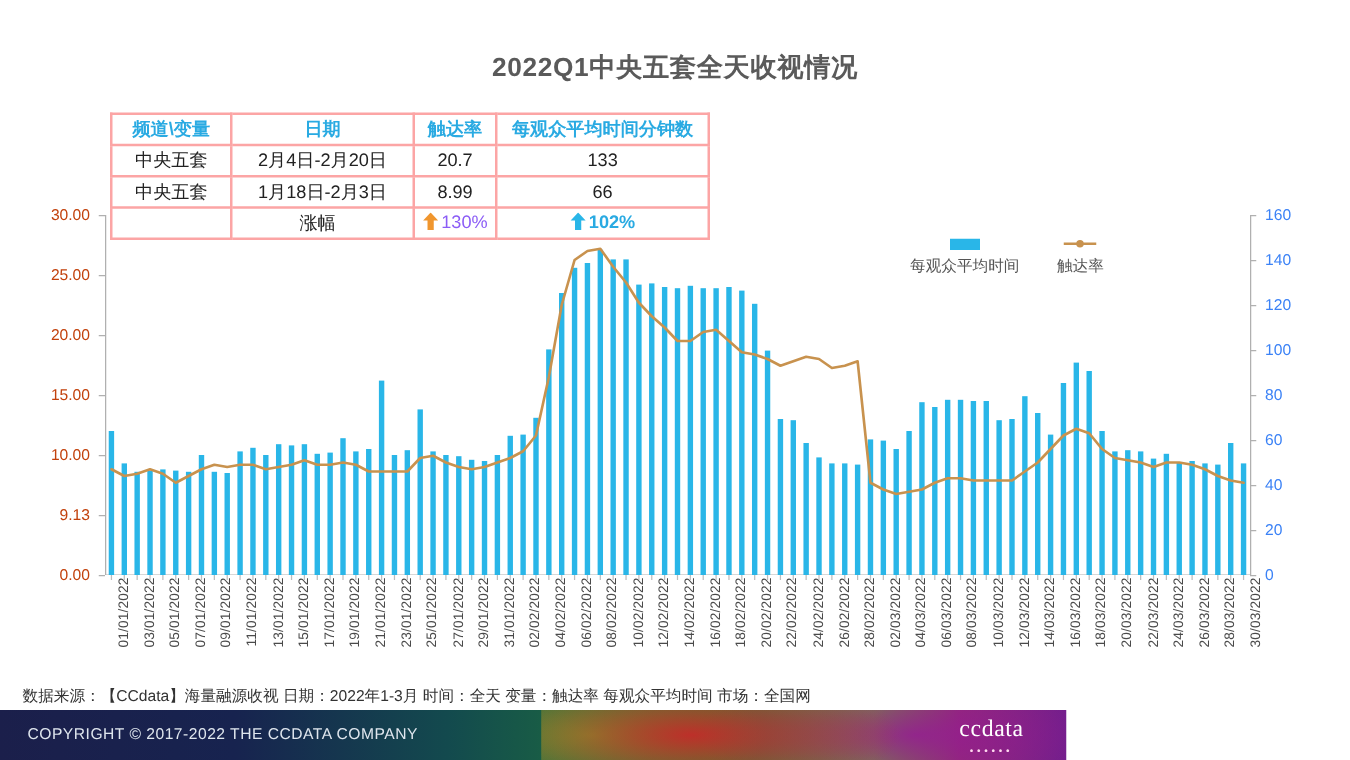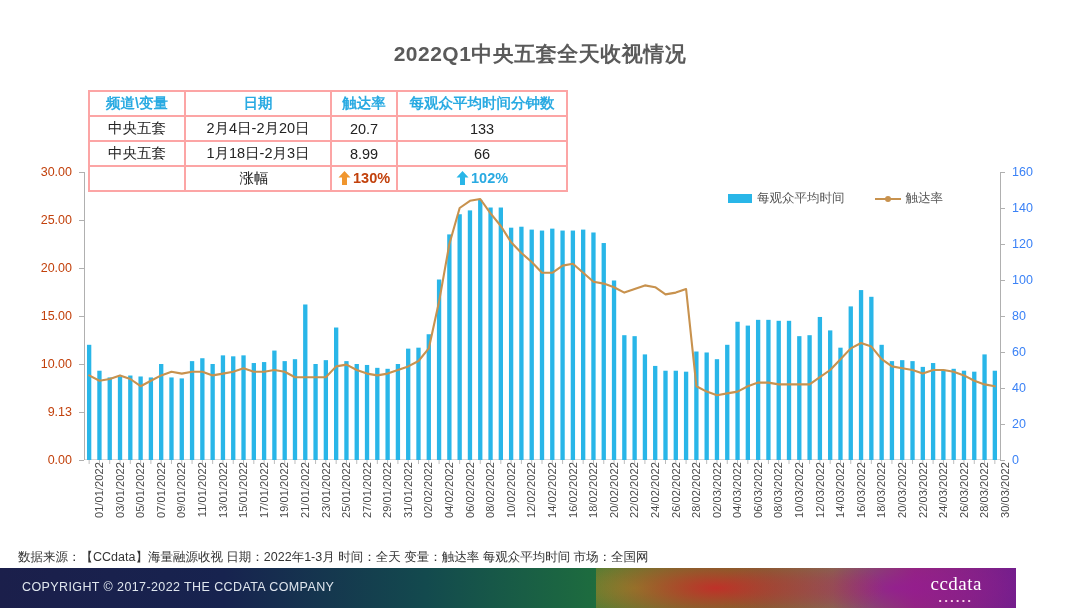--- a/index.html
+++ b/index.html
@@ -35,21 +35,21 @@
     color:#222;
   }
   #summary-table thead th {
     color:#29aae2; font-weight:bold;
   }
   .col-channel { width:96px; }
   .col-date    { width:146px; }
   .col-reach   { width:58px; }
   .col-avg     { width:170px;font-family:Liberation Mono, monospace; }
   .growth-label { text-align:right; padding-right:14px !important; color:#333; }
-  .growth-orange { color:#c2410c; font-weight:bold; }
+  .growth-orange { color:#8b5cf6; font-weight:normal; }
   .growth-blue   { color:#29aae2; font-weight:bold; }
   .arrow { display:inline-block; vertical-align:-2px; margin-right:2px; }
 
   
   #plot-area {
     position:absolute; left:84px; top:172px;
     width:916px; height:288px;
   }
   #chart-canvas { position:absolute; inset:0; }
 
@@ -83,42 +83,42 @@
     transform:rotate(-90deg) translateX(-100%);
     letter-spacing:0.1px;
   }
 
   
   #legend {
     position:absolute; left:728px; top:190px;
     display:flex; align-items:center; gap:30px;
     font-size:12.5px; color:#555;
   }
-  .legend-item { display:flex; align-items:center; gap:5px; white-space:nowrap; }
+  .legend-item { display:flex; align-items:center; gap:5px; white-space:nowrap;flex-direction:column; }
   .legend-swatch-bar { width:24px; height:9px; background:#29b6e8; display:inline-block; }
   .legend-swatch-line {
     width:26px; height:10px; position:relative; display:inline-block;
   }
   .legend-swatch-line::before {
     content:""; position:absolute; left:0; top:4px; width:26px; height:2px; background:#c8924e;
   }
   .legend-swatch-line::after {
     content:""; position:absolute; left:10px; top:2px; width:6px; height:6px;
     border-radius:50%; background:#c8924e;
   }
 
   
   #source-note {
     position:absolute; left:18px; top:549px;
     font-size:12.5px; color:#333; white-space:nowrap;
   }
 
   
   #bottom-bar {
-    position:absolute; left:0; bottom:0; width:1016px; height:40px;
+    position:absolute; left:0; bottom:0; width:853px; height:40px;
     background:linear-gradient(90deg,#1b1f4b 0%,#17234f 22%,#134a4e 42%,#1d6b3f 58%,#3f8f2e 72%,#6aa82a 82%,#8f2f6e 90%,#6b1f8a 100%);
     overflow:hidden;
   }
   #bottom-bar .swirl {
     position:absolute; right:0; top:-26px; width:420px; height:92px;
     background:
       radial-gradient(ellipse 240px 70px at 120px 46px, rgba(210,30,40,.85), rgba(210,30,40,0) 70%),
       radial-gradient(ellipse 250px 80px at 300px 46px, rgba(150,25,150,.85), rgba(150,25,150,0) 70%),
       radial-gradient(ellipse 200px 70px at 40px 46px,  rgba(120,190,40,.8), rgba(120,190,40,0) 70%);
   }

